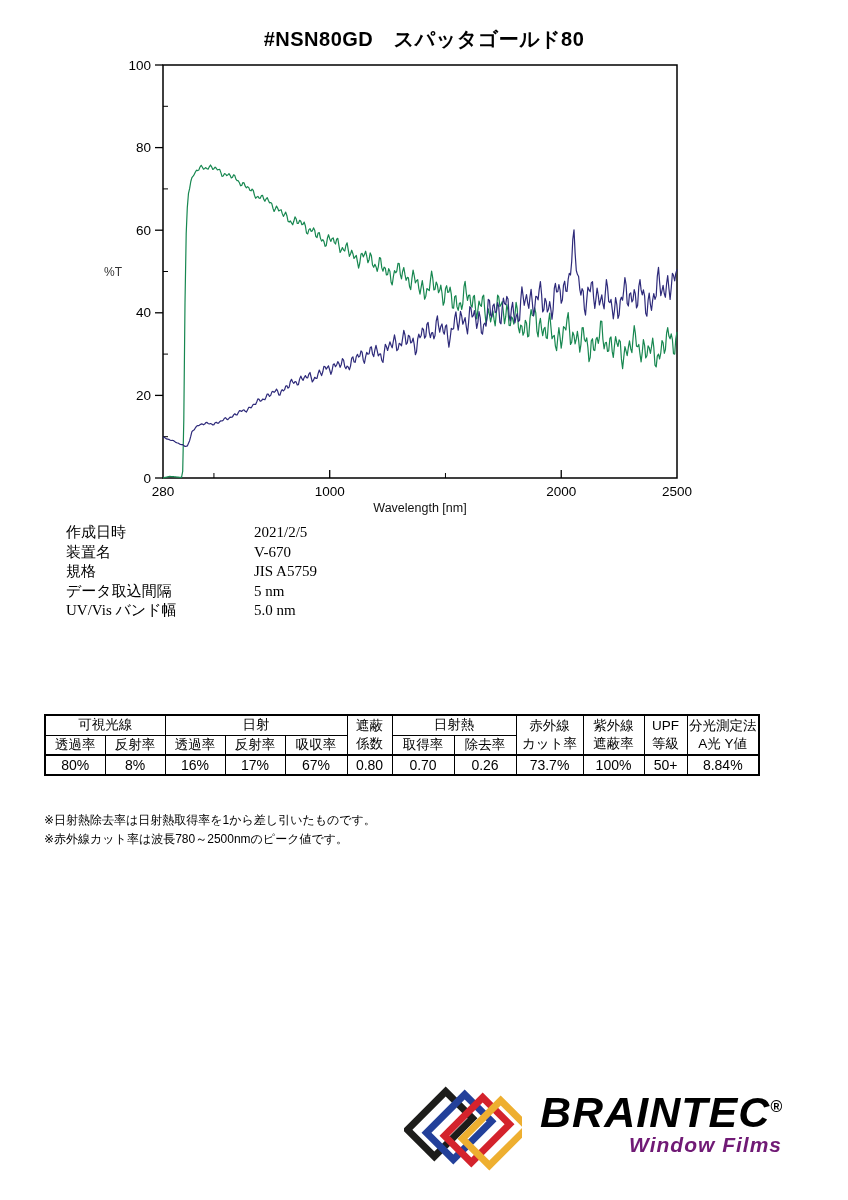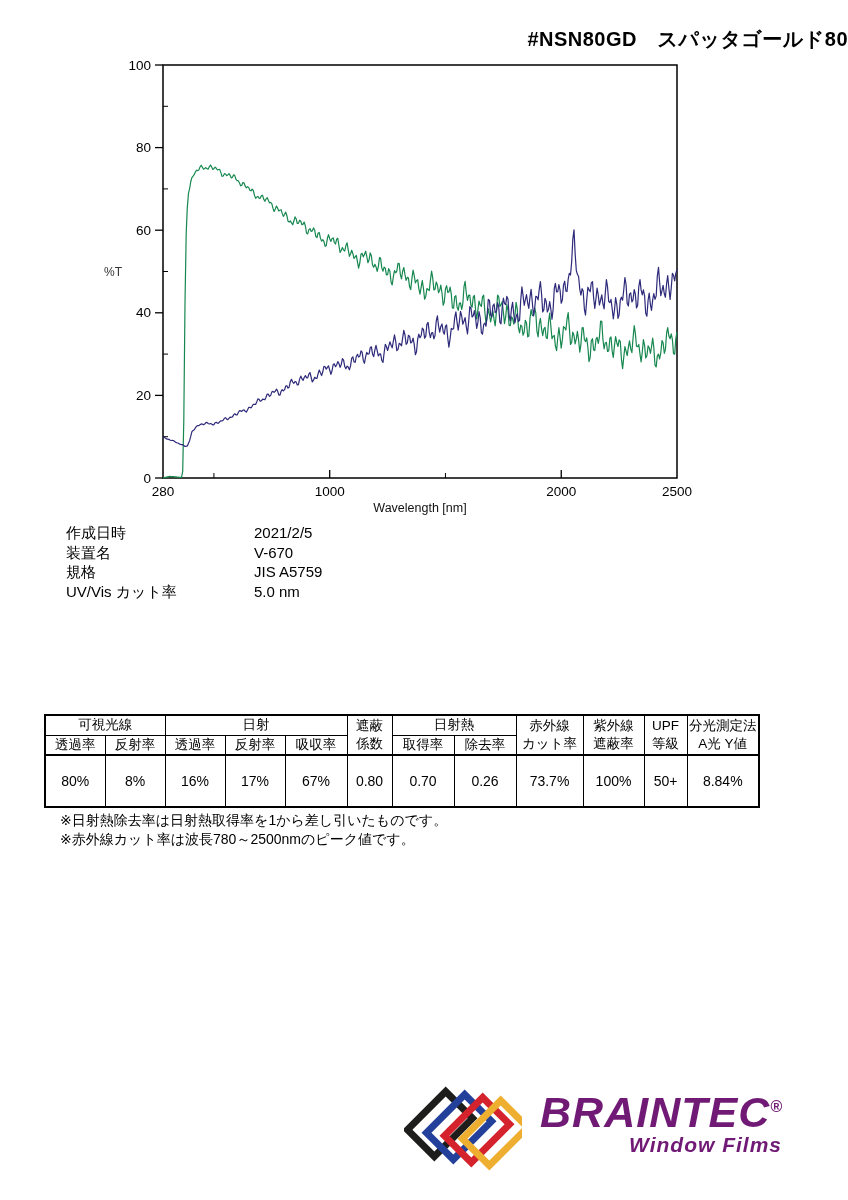--- a/index.html
+++ b/index.html
@@ -3,43 +3,43 @@
 <meta charset="utf-8">
 <style>
   * { margin:0; padding:0; box-sizing:border-box; }
   html,body { background:#ffffff; }
   .page {
     position:relative; width:848px; height:1200px; background:#fff;
     font-family:"Liberation Sans","DejaVu Sans",sans-serif; color:#000; overflow:hidden;
   }
   .title {
     position:absolute; top:26px; left:0; width:100%;
-    text-align:right; font-size:20px; font-weight:600; letter-spacing:0.5px;
+    text-align:center; font-size:20px; font-weight:600; letter-spacing:0.5px;
     white-space:pre;
   }
   #chart-svg { position:absolute; left:100px; top:50px; }
   .meta { position:absolute; left:66px; top:523px; font-size:15px; }
-  .meta-row { display:flex; line-height:19.5px; }
+  .meta-row { display:flex; line-height:19.5px;font-family:Liberation Serif, serif; }
   .meta-label { width:188px; }
   .meta-value { }
   .rtable {
     position:absolute; left:44px; top:714px;
     border-collapse:collapse; border:2px solid #000;
     font-size:13.5px; text-align:center; table-layout:fixed;
   }
   .rtable td { border:1px solid #000; padding:0 1px; white-space:nowrap; overflow:hidden; }
   .rtable tr.h1 td, .rtable tr.h2 td { height:20px; line-height:18px; }
   .rtable td.two { line-height:17px; }
-  .rtable tr.vals td { height:52px; border-top:2px solid #000; font-size:14px; }
-  .notes { position:absolute; left:60px; top:811px; font-size:14px; line-height:18.5px; }
+  .rtable tr.vals td { height:20px; border-top:2px solid #000; font-size:14px; }
+  .notes { position:absolute; left:44px; top:811px; font-size:12px; line-height:18.5px; }
   .logo { position:absolute; left:404px; top:1082px; width:390px; height:105px; }
   #logo-marks { position:absolute; left:0; top:0; }
   .brandtext { position:absolute; left:120px; top:2px; width:258px; text-align:right; }
   .brand {
-    font-size:43px; font-weight:bold; font-style:italic; color:#701a75;
+    font-size:43px; font-weight:bold; font-style:italic; color:#000000;
     line-height:46px; letter-spacing:1px; white-space:nowrap;
   }
   .reg { font-size:16px; vertical-align:super; letter-spacing:0; }
   .tagline {
     font-size:21px; font-weight:bold; font-style:italic; color:#701a75;
     margin-top:-2px; letter-spacing:1px;
   }
 </style>
 </head>
 <body>
@@ -88,21 +88,25 @@
     </div>
     <div class="meta-row">
       <span class="meta-label">装置名</span>
       <span class="meta-value">V-670</span>
     </div>
     <div class="meta-row">
       <span class="meta-label">規格</span>
       <span class="meta-value">JIS A5759</span>
     </div>
     <div class="meta-row">
-      <span class="meta-label">UV/Vis カット率</span>
+      <span class="meta-label">データ取込間隔</span>
+      <span class="meta-value">5 nm</span>
+    </div>
+    <div class="meta-row">
+      <span class="meta-label">UV/Vis バンド幅</span>
       <span class="meta-value">5.0 nm</span>
     </div>
   </div>
 
   <table class="rtable">
     <colgroup>
       <col style="width:60px">
         <col style="width:60px">
         <col style="width:60px">
         <col style="width:60px">

